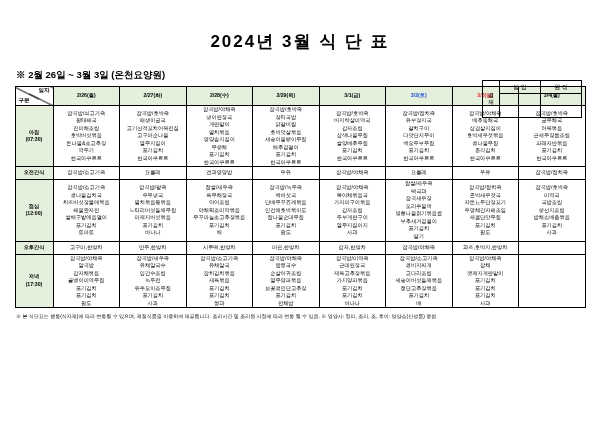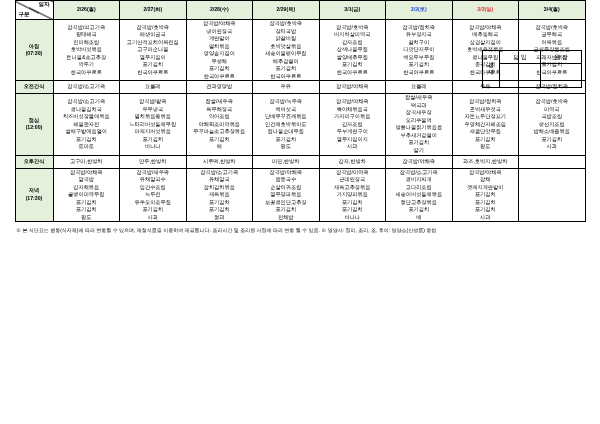--- a/index.html
+++ b/index.html
@@ -139,35 +139,37 @@
     margin: 5px 0 0 16px;
     font-size: 5px;
     line-height: 1.5;
   }
 </style>
 </head>
 <body>
 
 <div class="page">
 
+  <div class="title">2024년 3월 식 단 표</div>
 
   <div class="stamp-box">
     <div class="stamp-label">결<br>재</div>
     <div class="stamp-cells">
       <div class="stamp-head">
         <div>담 임</div>
         <div>원 장</div>
       </div>
       <div class="stamp-body">
         <div></div>
         <div></div>
       </div>
     </div>
   </div>
 
+  <div class="subtitle">※ 2월 26일 ~ 3월 3일 (온천요양원)</div>
 
   <table class="menu">
     <colgroup>
       <col style="width:38px">
       <col span="8" style="width:66.5px">
     </colgroup>
     <thead>
       <tr>
         <th class="corner">
           <span class="lab-top">일자</span>

